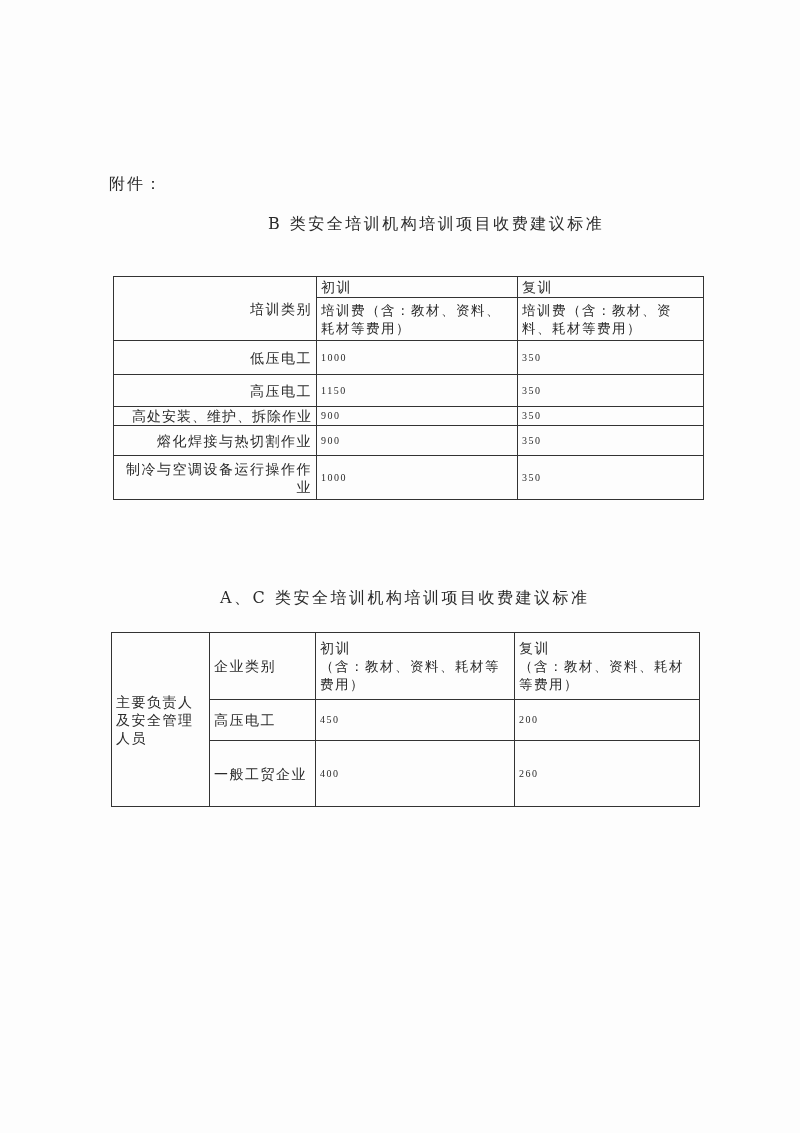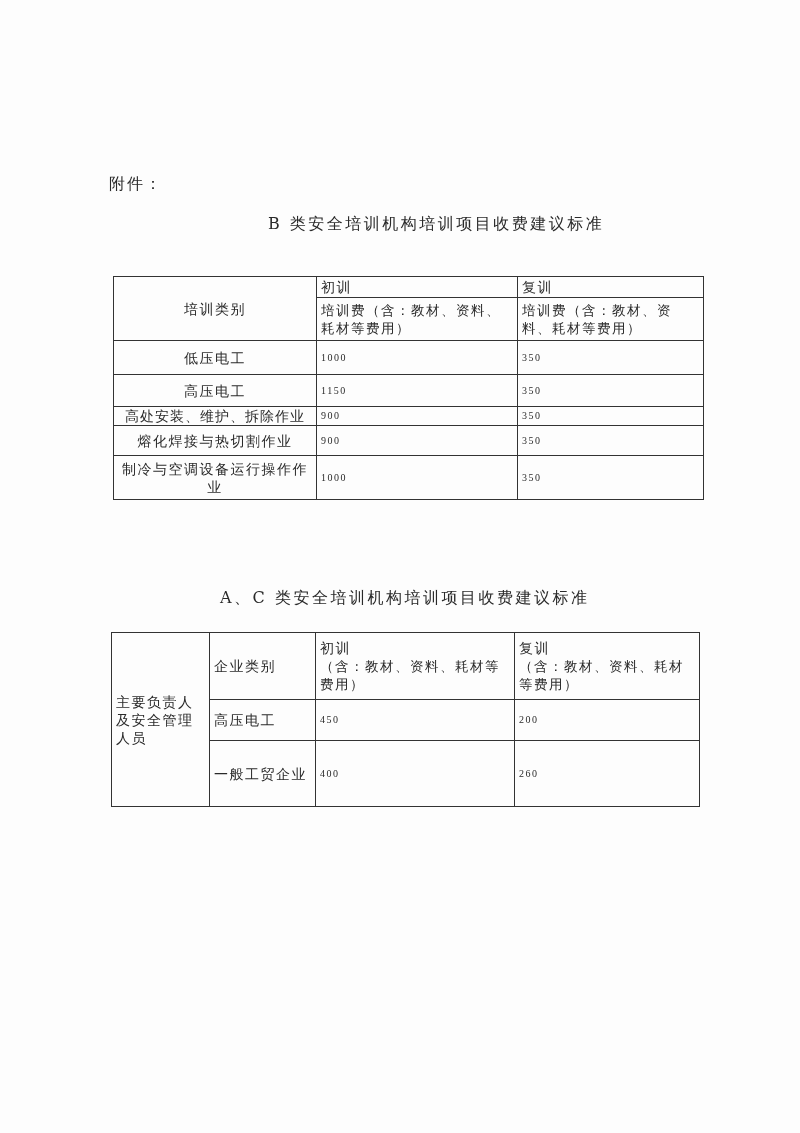--- a/index.html
+++ b/index.html
@@ -17,21 +17,21 @@
 
   table.grid {
     position: absolute; border-collapse: collapse; table-layout: fixed;
     font-size: 14px; line-height: 18px;
   }
   table.grid td {
     border: 1px solid #333; padding: 0 4px; vertical-align: middle;
     letter-spacing: 1.5px;
   }
   .c { text-align: left; }
-  .l { text-align: center; }
+  .l { text-align: right; }
   .num { font-family: "Liberation Serif", serif; font-size: 10px; letter-spacing: 0; }
 
   #t1 { left: 113px; top: 276px; width: 590px; }
   #t2 { left: 111px; top: 632px; width: 588px; }
 </style>
 </head>
 <body>
 
 <div class="abs attach-label">附件：</div>
 

